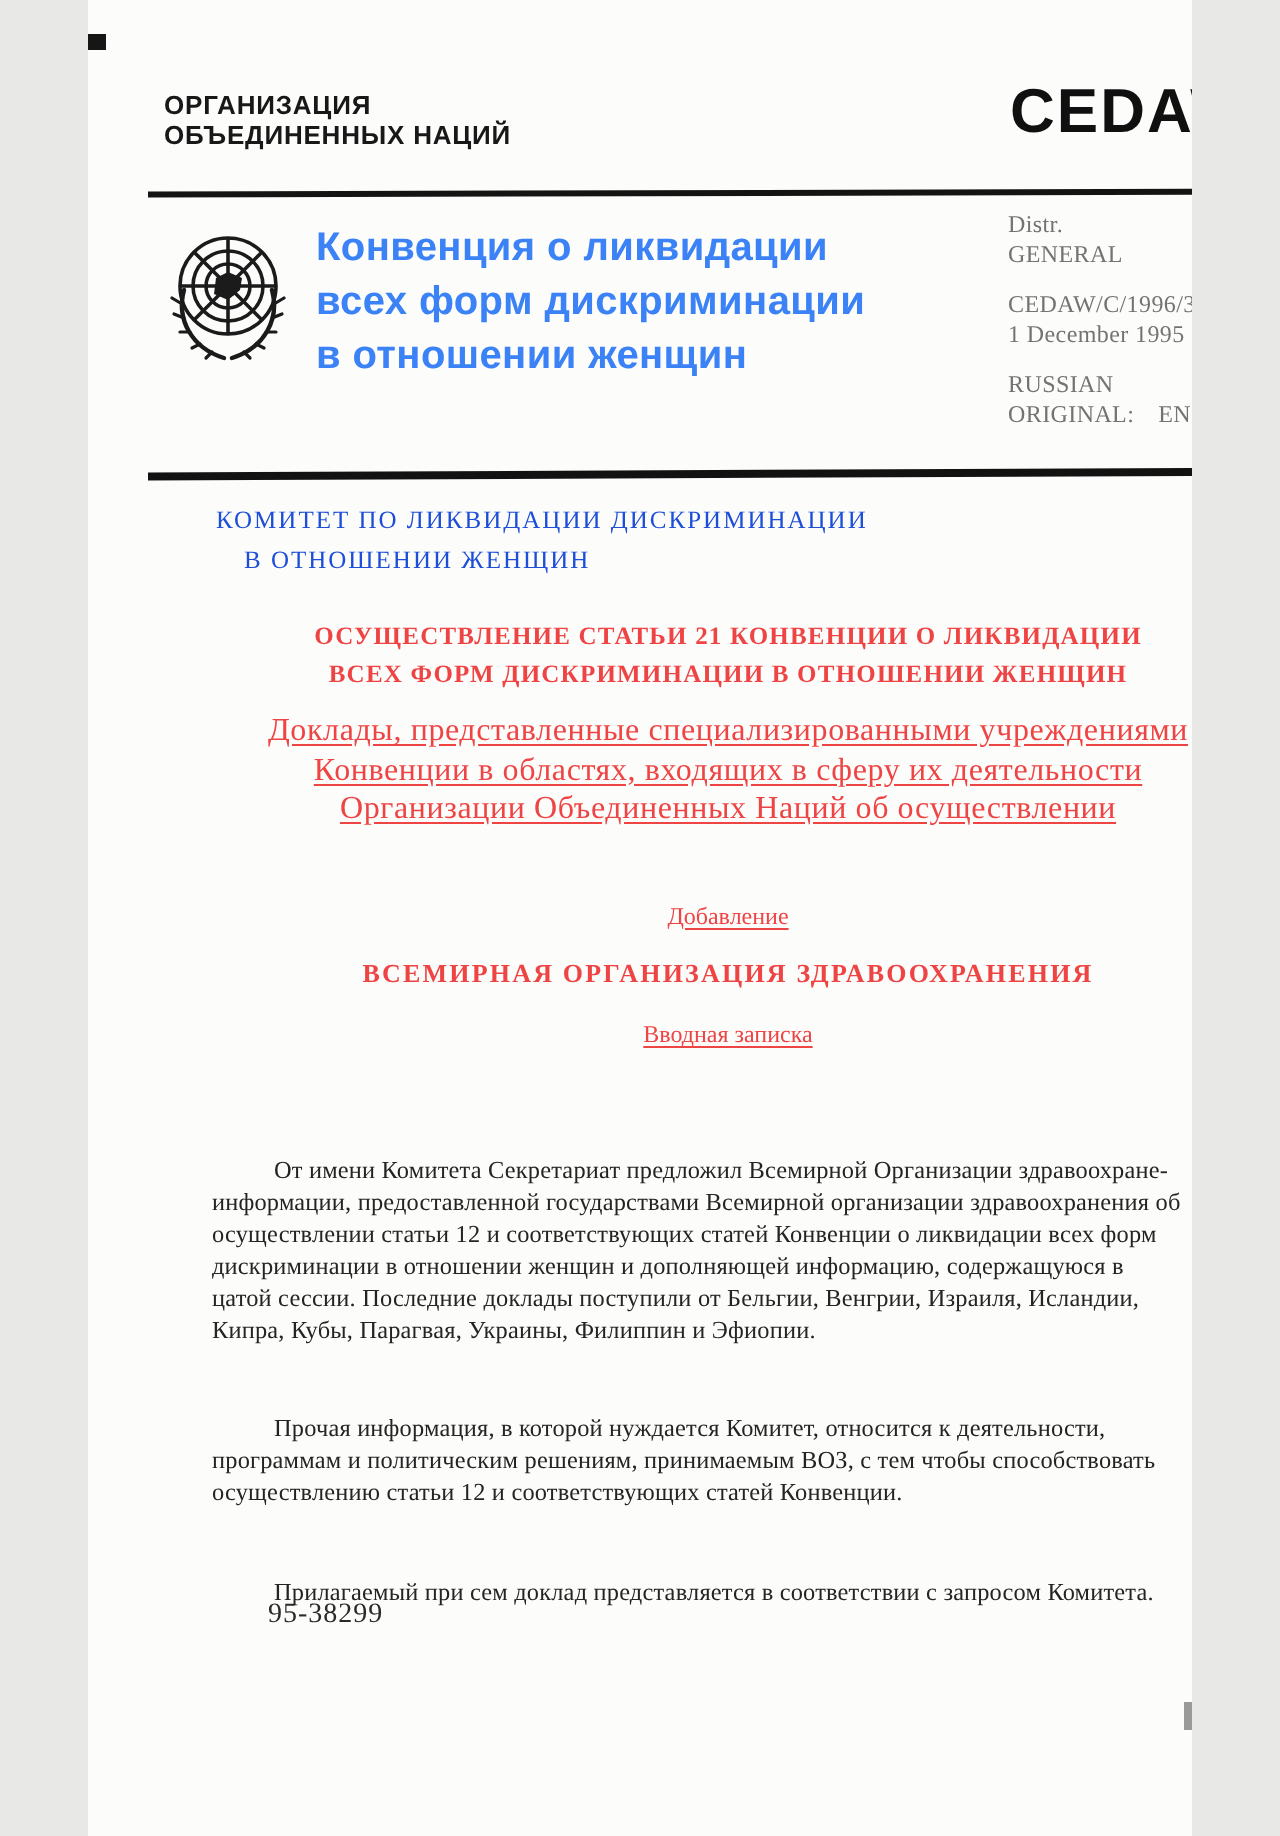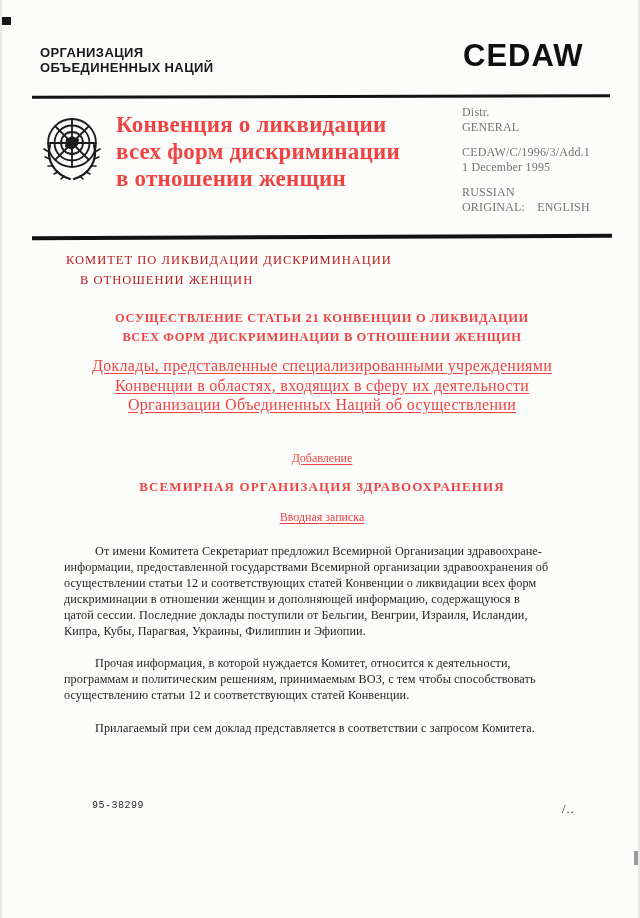--- a/index.html
+++ b/index.html
@@ -1,17 +1,17 @@
 <!DOCTYPE html>
 <html><head>
 <meta charset="utf-8">
 <style>
   html,body { margin:0; padding:0; background:#e8e8e6; }
   .page {
-    position:relative; width:636px; height:918px; margin:0 auto;
+    position:relative; width:552px; height:918px; margin:0 auto;
     background:#fcfcfb; overflow:hidden;
     font-family:"Liberation Serif", serif; color:#222;
   }
   
   .speck-tl { position:absolute; left:0; top:17px; width:9px; height:8px; background:#161616; }
   .speck-r  { position:absolute; right:0; top:851px; width:4px; height:14px; background:#9a9a9a; }
 
   
   .org {
     position:absolute; left:38px; top:45px;
@@ -23,46 +23,46 @@
     font-family:"Liberation Sans", sans-serif; font-weight:800;
     font-size:31px; letter-spacing:1px; color:#101010;
   }
   .rule1 { position:absolute; left:30px; top:95px; width:578px; height:3px; background:#141414; transform:rotate(-.15deg); }
   .rule2 { position:absolute; left:30px; top:235px; width:580px; height:4px; background:#121212; transform:rotate(-.25deg); }
 
   .emblem { position:absolute; left:41px; top:116px; }
 
   .doc-title {
     position:absolute; left:114px; top:111px;
-    font-family:Liberation Serif, serif; font-weight:700;
-    font-size:23px; line-height:27px; letter-spacing:.2px; color:#ef4444;
+    font-family:Liberation Sans, sans-serif; font-weight:700;
+    font-size:20px; line-height:27px; letter-spacing:.2px; color:#3b82f6;
   }
 
   .distr { position:absolute; left:460px; top:105px; font-size:12px; line-height:14.5px; letter-spacing:.2px; color:#737373; }
   .distr .gap { height:11px; }
   .distr .orig-val { margin-left:12px; }
 
-  .committee { position:absolute; left:64px; top:250px; font-size:12.5px; line-height:20px; letter-spacing:1px; color:#b91c1c; }
+  .committee { position:absolute; left:64px; top:250px; font-size:12.5px; line-height:20px; letter-spacing:1px; color:#1d4ed8; }
   .committee .l2 { padding-left:14px; }
 
   .center-block { position:absolute; left:30px; width:580px; text-align:center; color:#ef4444; }
   .imp     { top:309px; font-weight:700; font-size:12.5px; line-height:19px; letter-spacing:.6px; }
   .reports { top:356px; font-size:16px; line-height:19.5px; letter-spacing:.3px; }
   .sg      { top:423px; font-size:12px; }
   .add     { top:451px; font-size:12px; }
   .orgname { top:479px; font-weight:700; font-size:13px; letter-spacing:1.1px; }
   .intro   { top:510px; font-size:12px; }
   .u { text-decoration:underline; text-underline-offset:2px; }
 
   .bodytext { position:absolute; left:62px; top:544px; width:520px; font-size:12.2px; line-height:15.9px; letter-spacing:.1px; color:#242424; }
   .para { margin:0 0 17px 0; }
   .line { white-space:nowrap; }
-  .indent { padding-left:31px; }
+  .indent { padding-left:31px;margin-top:34px; }
 
-  .jobnum { position:absolute; left:90px; top:800px; font-family:Liberation Mono, monospace; font-size:10px; letter-spacing:.5px; color:#2a2a2a;text-align:center; }
+  .jobnum { position:absolute; left:90px; top:800px; font-family:Liberation Serif, serif; font-size:14px; letter-spacing:.5px; color:#2a2a2a;text-align:center; }
   .cont   { position:absolute; left:560px; top:802px; font-size:12.5px; letter-spacing:1px; color:#2a2a2a; }
 </style>
 </head>
 <body>
 
 <div class="page">
 
   <div class="speck-tl"></div>
   <div class="speck-r"></div>
 

